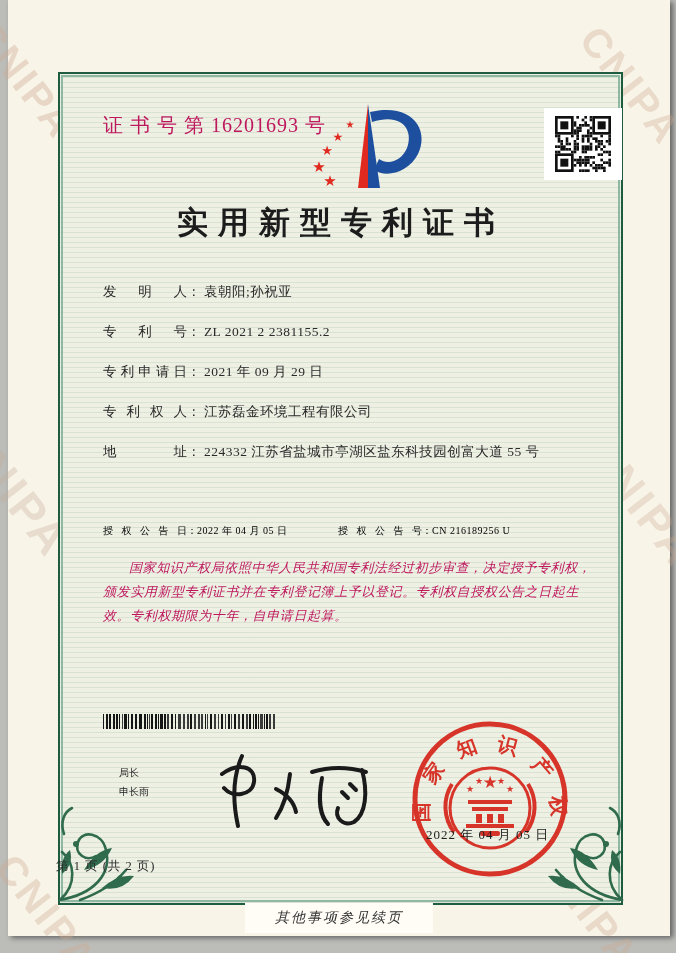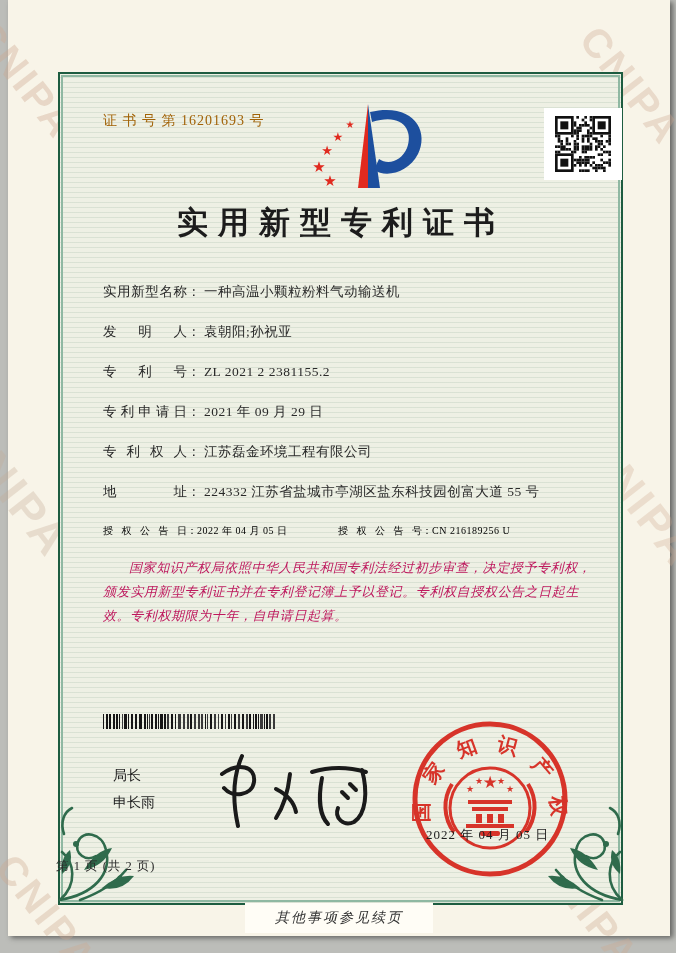--- a/index.html
+++ b/index.html
@@ -29,21 +29,21 @@
       rgba(110,150,125,.16) 0px,rgba(110,150,125,.16) 1px,
       transparent 1px,transparent 5px);
   }
   .frame::before{
     content:'';position:absolute;inset:1px;border:2px solid #8fb8a2;
     pointer-events:none;
   }
   .flourish{position:absolute;pointer-events:none;}
   
   .cert-no{
-    position:absolute;left:95px;top:112px;font-size:14px;color:#a16207;
+    position:absolute;left:95px;top:112px;font-size:20px;color:#be185d;
     letter-spacing:1px;
   }
   .logo{position:absolute;left:288px;top:96px;}
   .qr-box{
     position:absolute;left:536px;top:108px;width:78px;height:72px;
     background:#ffffff;display:flex;align-items:center;justify-content:center;
   }
   .title{
     position:absolute;left:2px;top:202px;width:100%;text-align:center;
     font-size:31px;font-weight:bold;color:#1c1c1c;letter-spacing:10px;
@@ -60,21 +60,21 @@
   .grant-col2{position:absolute;left:235px;top:0;white-space:nowrap;}
   
   .paras{
     position:absolute;left:95px;top:556px;right:74px;
     font-size:13px;line-height:1.85;color:#be185d;letter-spacing:.6px;
     font-style:italic;
   }
   .paras p{margin:0;text-indent:2em;}
   
   .barcode{position:absolute;left:95px;top:714px;}
-  .signoff{position:absolute;left:105px;top:763px;font-size:14px;color:#222;line-height:1.9;}
+  .signoff{position:absolute;left:111px;top:763px;font-size:10px;color:#222;line-height:1.9;}
   .signature{position:absolute;left:196px;top:744px;}
   .seal{position:absolute;left:402px;top:716px;opacity:.93;}
   .seal-date{
     position:absolute;left:418px;top:826px;font-size:13px;color:#1d1d1d;
     letter-spacing:1px;z-index:5;
   }
   .page-info{
     position:absolute;left:0;top:858px;width:100%;
     font-size:12.5px;color:#2a2a2a;letter-spacing:1px;padding-left:48px;
   }
@@ -300,24 +300,20 @@
         <rect x="0" y="14" width="7" height="7" fill="#111"></rect>
         <rect x="1" y="15" width="5" height="5" fill="#fff"></rect>
         <rect x="2" y="16" width="3" height="3" fill="#111"></rect>
       </svg>
   </div>
 
   <div class="title">实用新型专利证书</div>
 
   <div class="fields">
     <div class="frow">
-      <span class="flabel">实用新型名称</span>：
-      <span class="fval">一种高温小颗粒粉料气动输送机</span>
-    </div>
-    <div class="frow">
       <span class="flabel">发明人</span>：
       <span class="fval">袁朝阳;孙祝亚</span>
     </div>
     <div class="frow">
       <span class="flabel">专利号</span>：
       <span class="fval">ZL 2021 2 2381155.2</span>
     </div>
     <div class="frow">
       <span class="flabel">专利申请日</span>：
       <span class="fval">2021 年 09 月 29 日</span>

